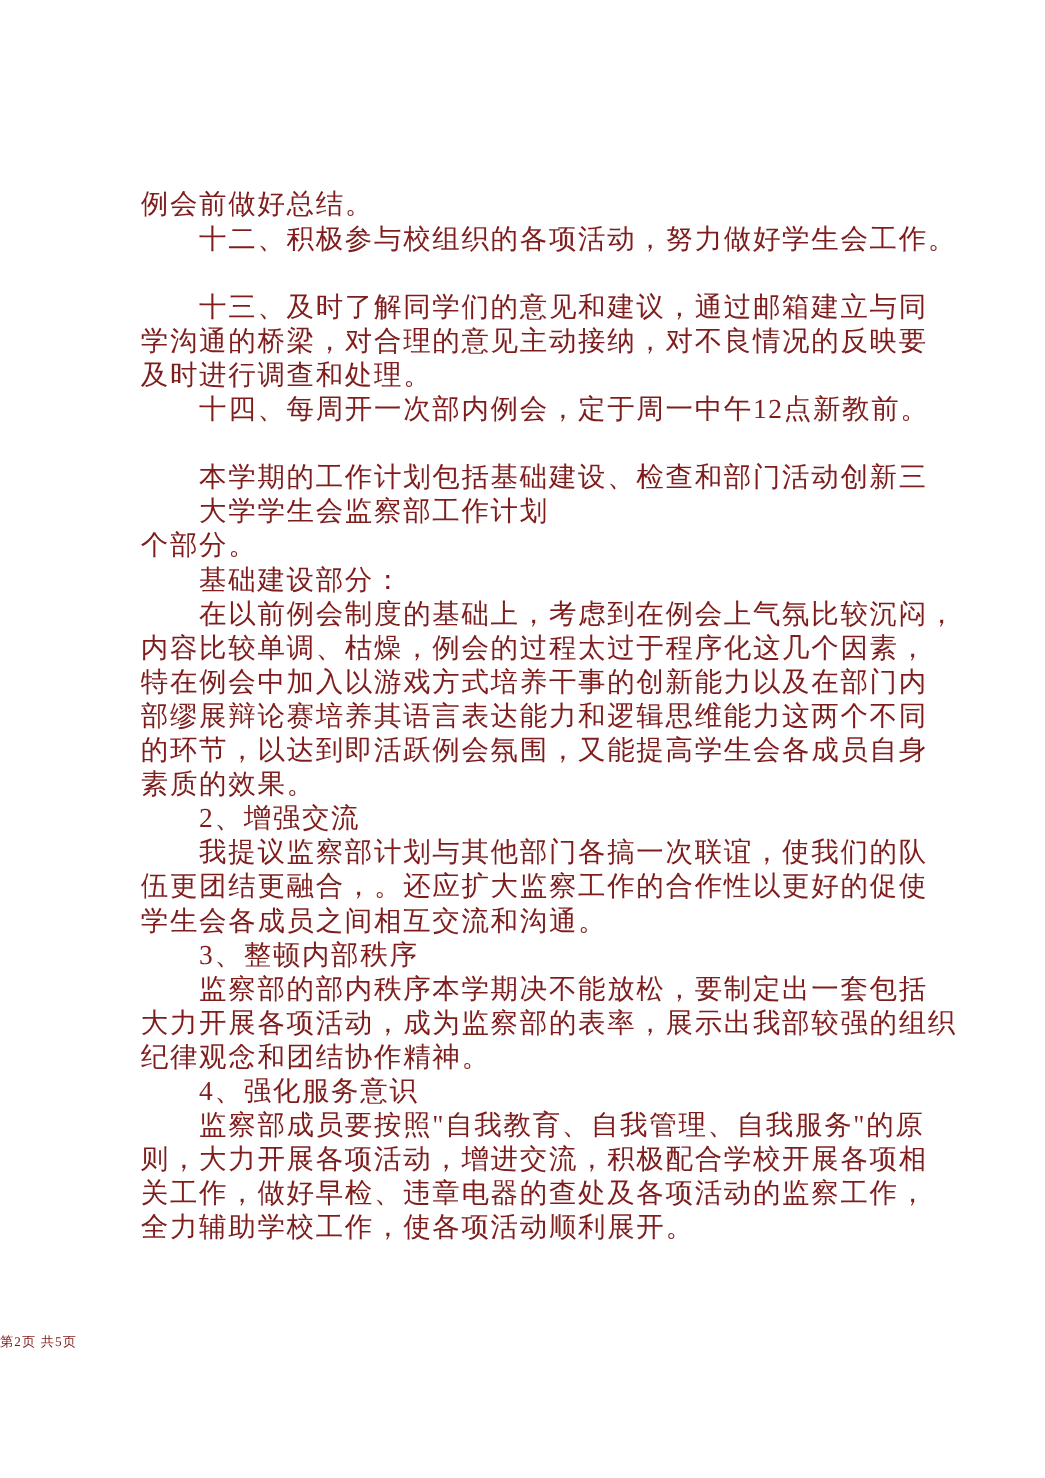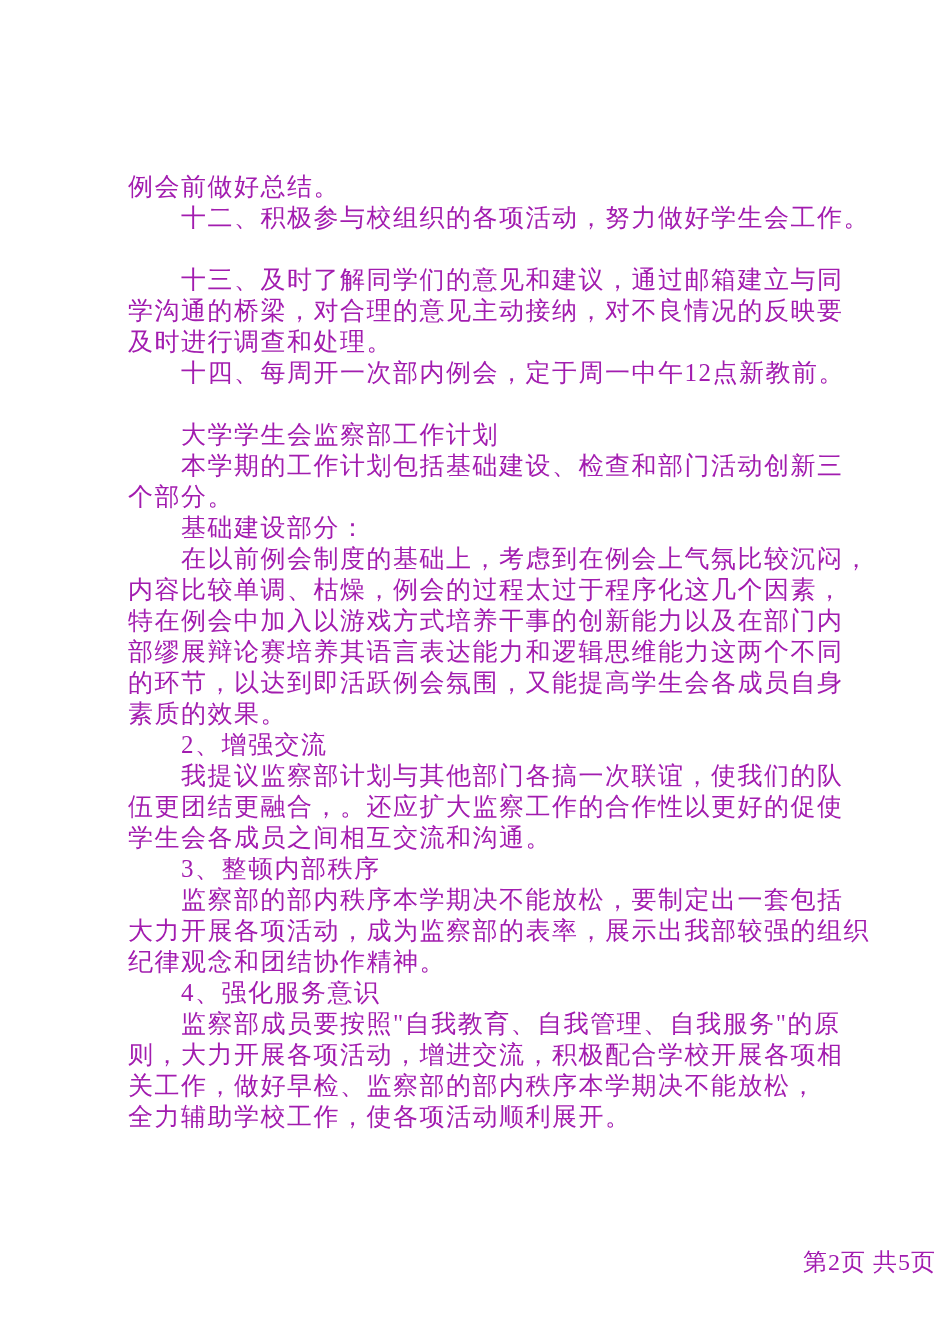--- a/index.html
+++ b/index.html
@@ -5,21 +5,21 @@
   html, body {
     margin: 0;
     padding: 0;
     background: #ffffff;
   }
   .page {
     position: relative;
     width: 936px;
     height: 1344px;
     background: #ffffff;
-    color: #a21caf;
+    color: #7f1d1d;
     font-family: "Liberation Serif", "DejaVu Serif", serif;
     overflow: hidden;
   }
   .content {
     position: absolute;
     left: 128px;
     top: 171px;
     width: 732px;
     font-size: 25px;
     line-height: 31px;
@@ -30,57 +30,57 @@
     white-space: pre;
   }
   .line.indent {
     padding-left: 53px;
     font-family: Liberation Serif, serif;
   }
   .footer {
     position: absolute;
     left: 0;
     right: 0;
-    top: 1246px;
-    text-align: right;
-    font-size: 24px;
+    top: 1212px;
+    text-align: left;
+    font-size: 12px;
     letter-spacing: 1px;
   }
 </style>
 </head>
 <body>
 
 <div class="page">
   <div class="content">
     <div class="line">例会前做好总结。</div>
     <div class="line indent">十二、积极参与校组织的各项活动，努力做好学生会工作。</div>
     <div class="line"></div>
     <div class="line indent">十三、及时了解同学们的意见和建议，通过邮箱建立与同</div>
     <div class="line">学沟通的桥梁，对合理的意见主动接纳，对不良情况的反映要</div>
     <div class="line">及时进行调查和处理。</div>
     <div class="line indent">十四、每周开一次部内例会，定于周一中午12点新教前。</div>
     <div class="line"></div>
+    <div class="line indent">本学期的工作计划包括基础建设、检查和部门活动创新三</div>
     <div class="line indent">大学学生会监察部工作计划</div>
-    <div class="line indent">本学期的工作计划包括基础建设、检查和部门活动创新三</div>
     <div class="line">个部分。</div>
     <div class="line indent">基础建设部分：</div>
     <div class="line indent">在以前例会制度的基础上，考虑到在例会上气氛比较沉闷，</div>
     <div class="line">内容比较单调、枯燥，例会的过程太过于程序化这几个因素，</div>
     <div class="line">特在例会中加入以游戏方式培养干事的创新能力以及在部门内</div>
     <div class="line">部缪展辩论赛培养其语言表达能力和逻辑思维能力这两个不同</div>
     <div class="line">的环节，以达到即活跃例会氛围，又能提高学生会各成员自身</div>
     <div class="line">素质的效果。</div>
     <div class="line indent">2、增强交流</div>
     <div class="line indent">我提议监察部计划与其他部门各搞一次联谊，使我们的队</div>
     <div class="line">伍更团结更融合，。还应扩大监察工作的合作性以更好的促使</div>
     <div class="line">学生会各成员之间相互交流和沟通。</div>
     <div class="line indent">3、整顿内部秩序</div>
     <div class="line indent">监察部的部内秩序本学期决不能放松，要制定出一套包括</div>
     <div class="line">大力开展各项活动，成为监察部的表率，展示出我部较强的组织</div>
     <div class="line">纪律观念和团结协作精神。</div>
     <div class="line indent">4、强化服务意识</div>
     <div class="line indent">监察部成员要按照"自我教育、自我管理、自我服务"的原</div>
     <div class="line">则，大力开展各项活动，增进交流，积极配合学校开展各项相</div>
-    <div class="line">关工作，做好早检、监察部的部内秩序本学期决不能放松，</div>
+    <div class="line">关工作，做好早检、违章电器的查处及各项活动的监察工作，</div>
     <div class="line">全力辅助学校工作，使各项活动顺利展开。</div>
   </div>
   <div class="footer">第2页 共5页</div>
 </div>
 
 </body></html>

